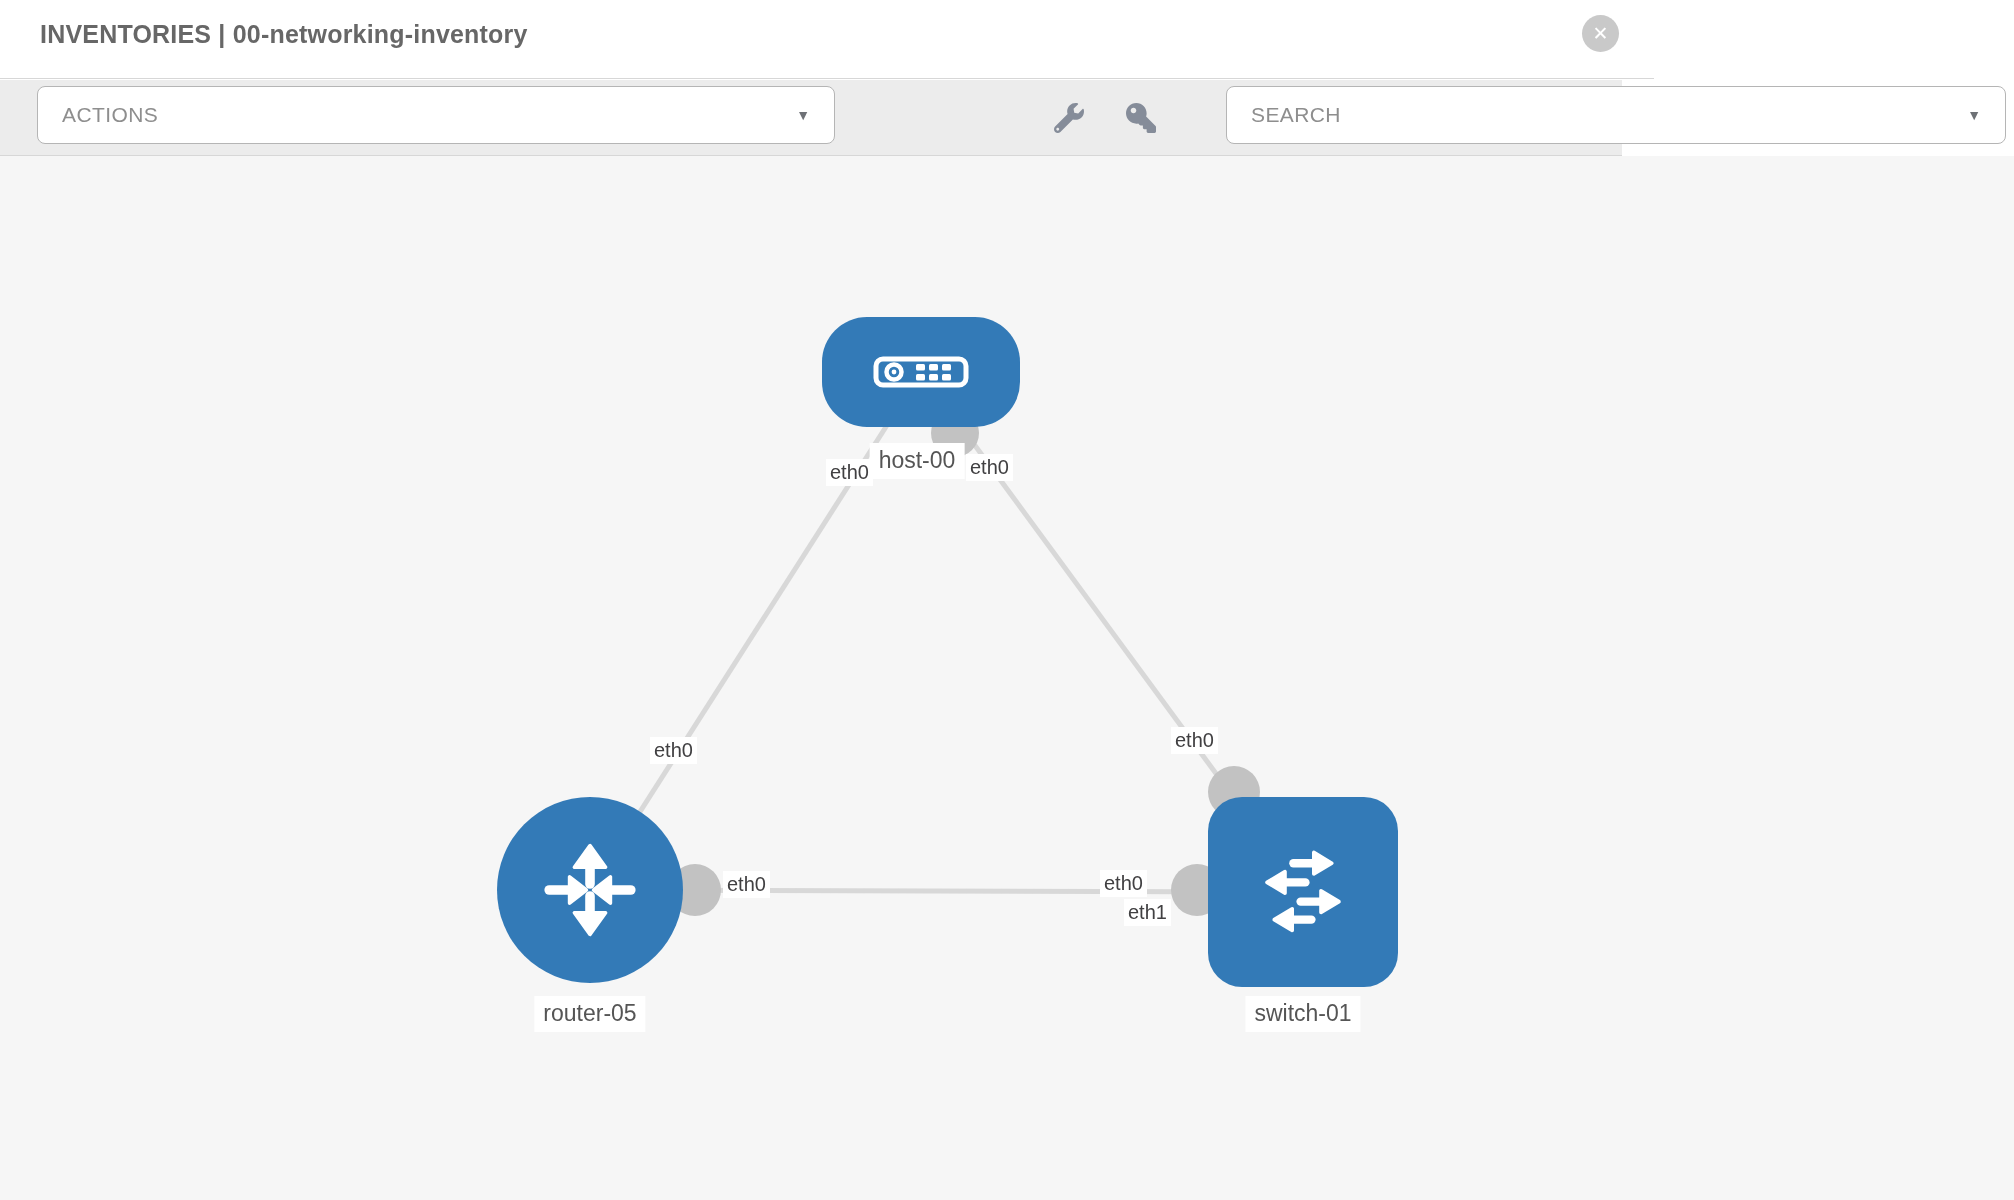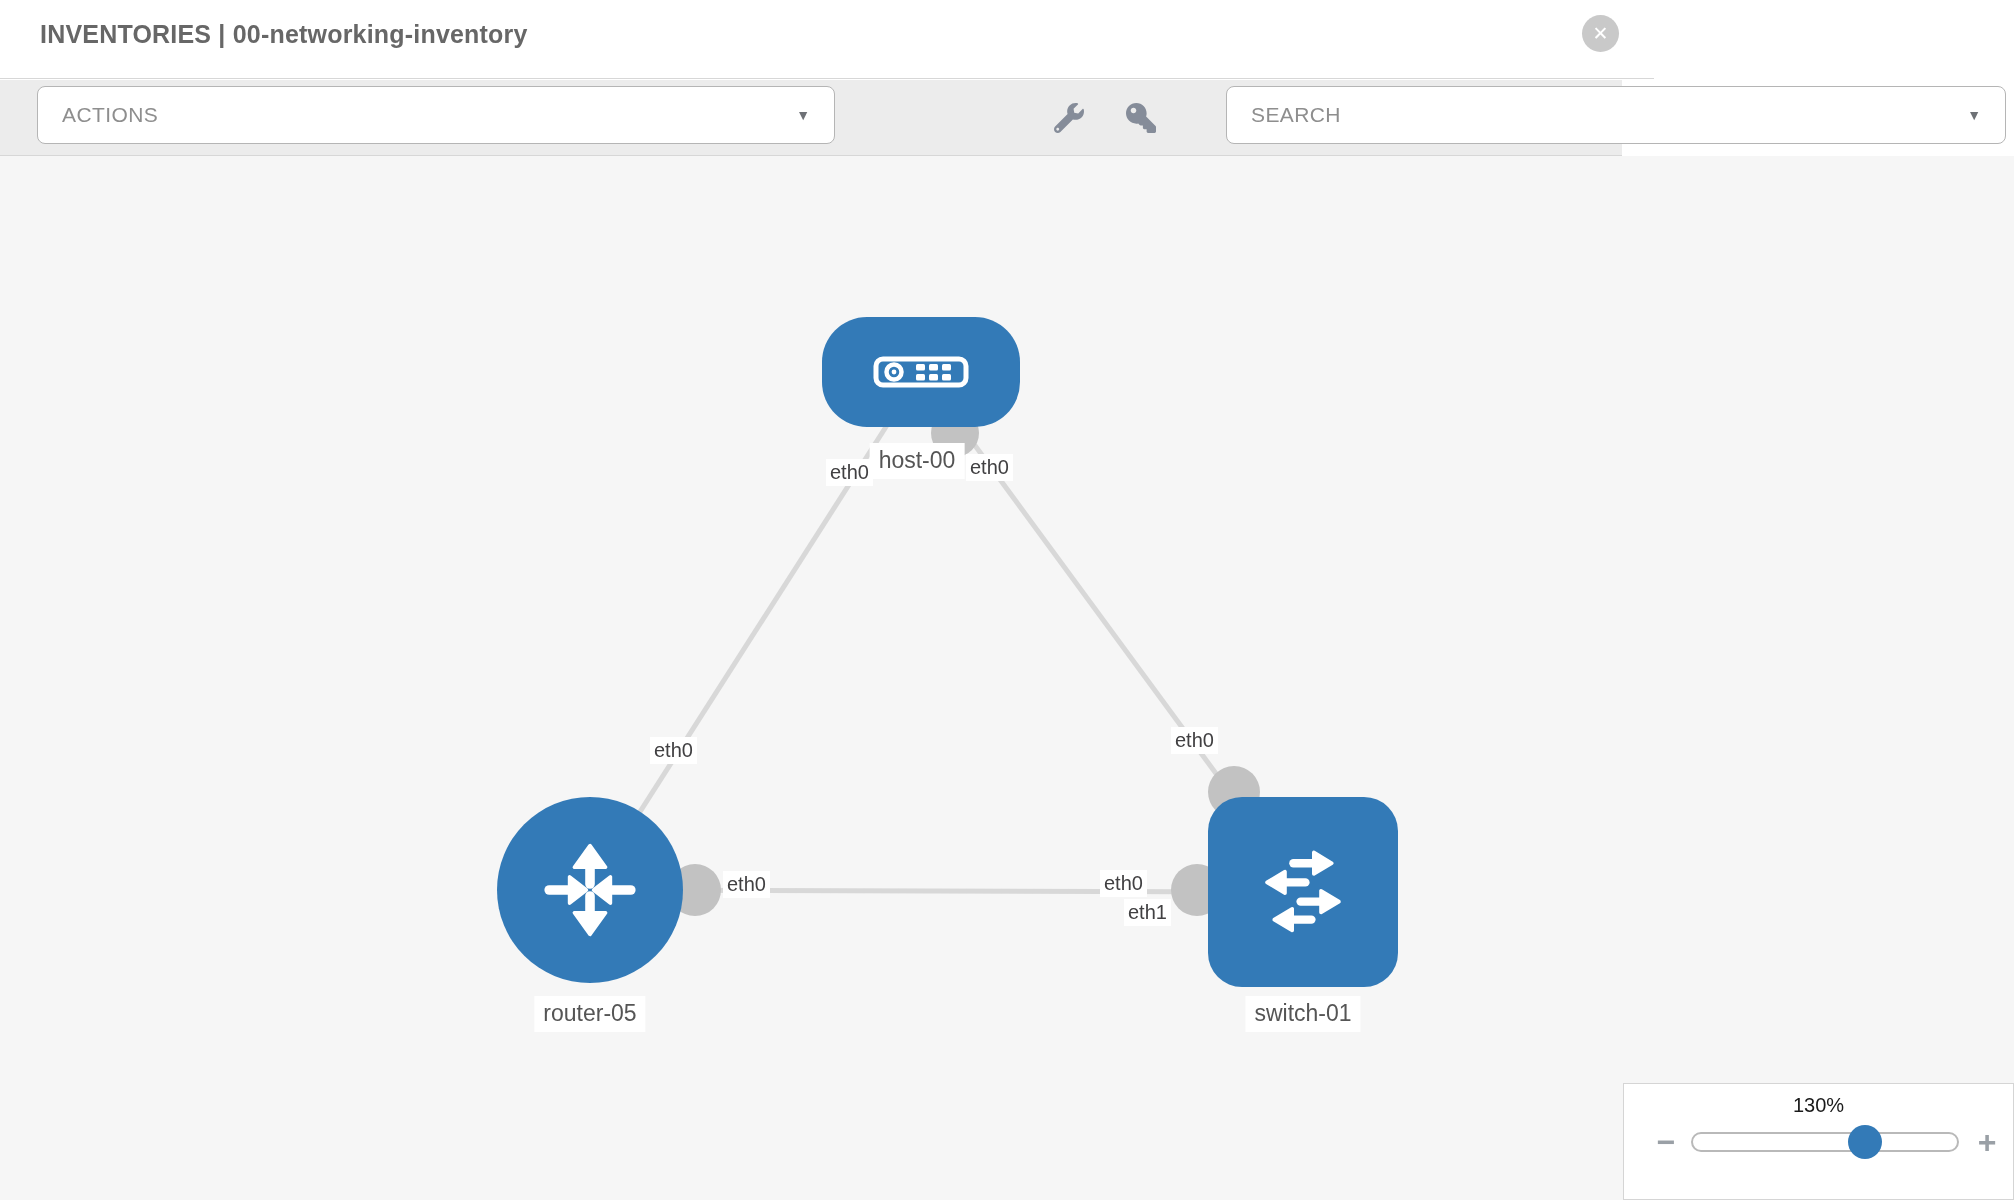--- a/index.html
+++ b/index.html
@@ -181,27 +181,15 @@
     <span class="iface-label" id="if-hs-h">eth0</span>
     <span class="iface-label" id="if-hs-s">eth0</span>
     <span class="iface-label" id="if-rs-r">eth0</span>
     <span class="iface-label" id="if-rs-s-under">eth0</span>
     <span class="iface-label" id="if-rs-s">eth1</span>
 
     <span class="node-label" id="lbl-host">host-00</span>
     <span class="node-label" id="lbl-router">router-05</span>
     <span class="node-label" id="lbl-switch">switch-01</span>
 
-    <div class="zoom-panel">
-      <div class="zoom-value">130%</div>
-      <button class="zoom-minus">
-        <span>−</span>
-      </button>
-      <div class="zoom-track">
-        <div class="zoom-handle"></div>
-      </div>
-      <button class="zoom-plus">
-        <span>+</span>
-      </button>
-    </div>
 
   </div>
 </div>
 
 </body></html>

